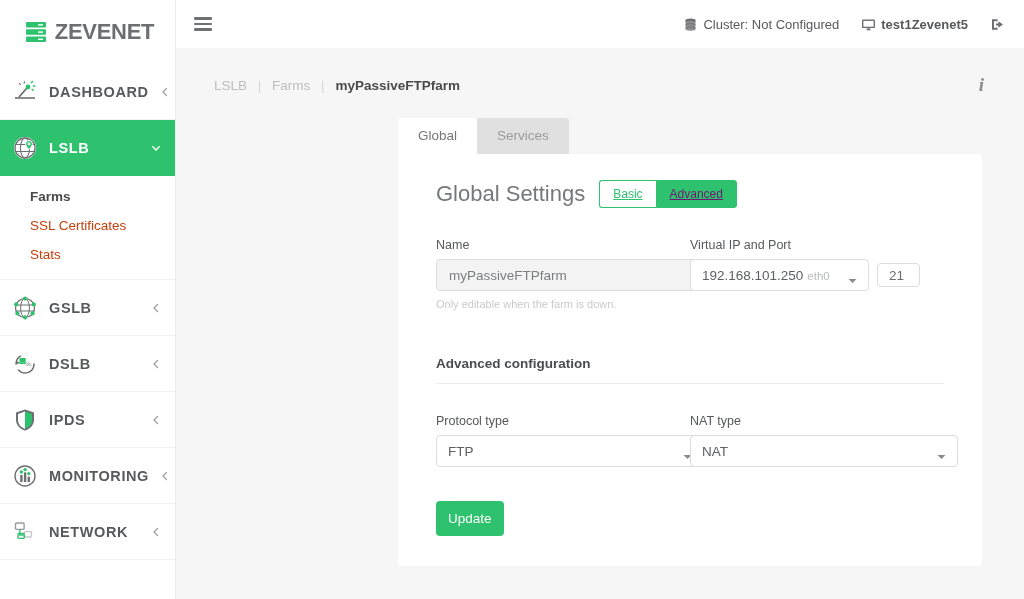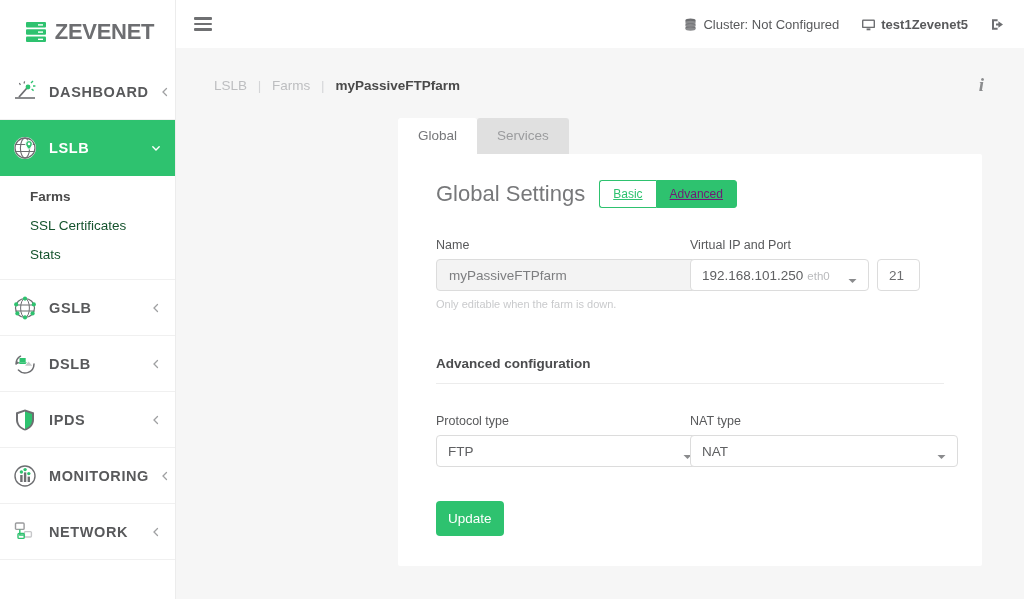--- a/index.html
+++ b/index.html
@@ -36,21 +36,21 @@
   .nav-icon { width: 26px; height: 26px; flex: 0 0 26px; display: block; }
   .nav-label {
     font-size: 14.5px; font-weight: bold; color: #58595b;
     letter-spacing: 0.6px; flex: 1; white-space: nowrap;
   }
   .nav-item.active .nav-label { color: #ffffff; font-weight: bold; }
   .chev { width: 10px; height: 10px; flex: 0 0 10px; }
   .chev svg { display: block; }
   .subnav { padding: 6px 0 10px 0; border-bottom: 1px solid #f0f0f0; }
   .subnav-item {
-    padding: 7px 0 7px 30px; font-size: 13.5px; color: #14532d;
+    padding: 7px 0 7px 30px; font-size: 13.5px; color: #c2410c;
     cursor: pointer;
   }
   .subnav-item.active { color: #4a4a4a; font-weight: bold; }
 
   
   .main { flex: 1; display: flex; flex-direction: column; min-width: 0; }
   .topbar {
     height: 48px; background: #ffffff; display: flex; align-items: center;
     padding: 0 14px 0 18px; flex: 0 0 48px;
   }
@@ -123,21 +123,21 @@
     width: 208px; height: 32px; border: 1px solid #dcdcdc; border-radius: 4px;
     background: #ffffff; font-size: 13.5px; color: #5f6062;
     padding: 0 11px; display: flex; align-items: center; cursor: pointer;
   }
   .select.wide { width: 268px; }
   .select .val { flex: 1; white-space: nowrap; }
   .select .sub { color: #b9babc; font-size: 11.5px; margin-left: 4px; }
   .caret { width: 9px; height: 6px; flex: 0 0 9px; }
   .vip-group { display: flex; align-items: center; gap: 8px; }
   .port-input {
-    width: 54px; height: 32px; border: 1px solid #dcdcdc; border-radius: 4px;
+    width: 54px; height: 24px; border: 1px solid #dcdcdc; border-radius: 4px;
     background: #ffffff; font-size: 13.5px; color: #6c6d6f;
     padding: 0 11px; display: flex; align-items: center;
   }
 
   .section-title {
     font-size: 13.5px; font-weight: bold; color: #4b4c4e;
     padding: 0 12px; margin-top: 46px;
   }
   .divider {
     height: 1px; background: #ececec; margin: 12px 12px 0 12px;

